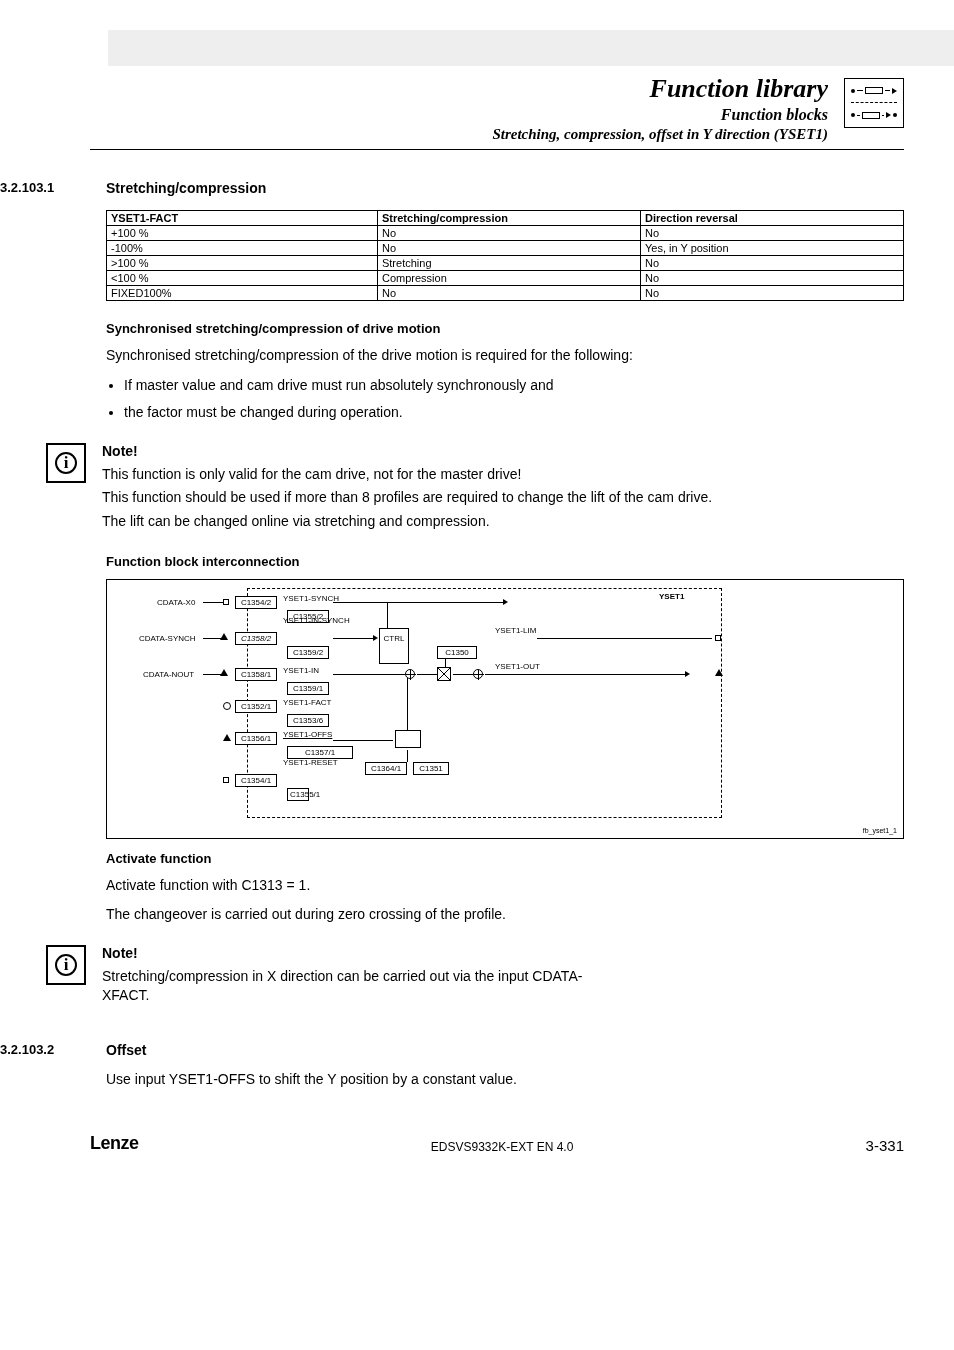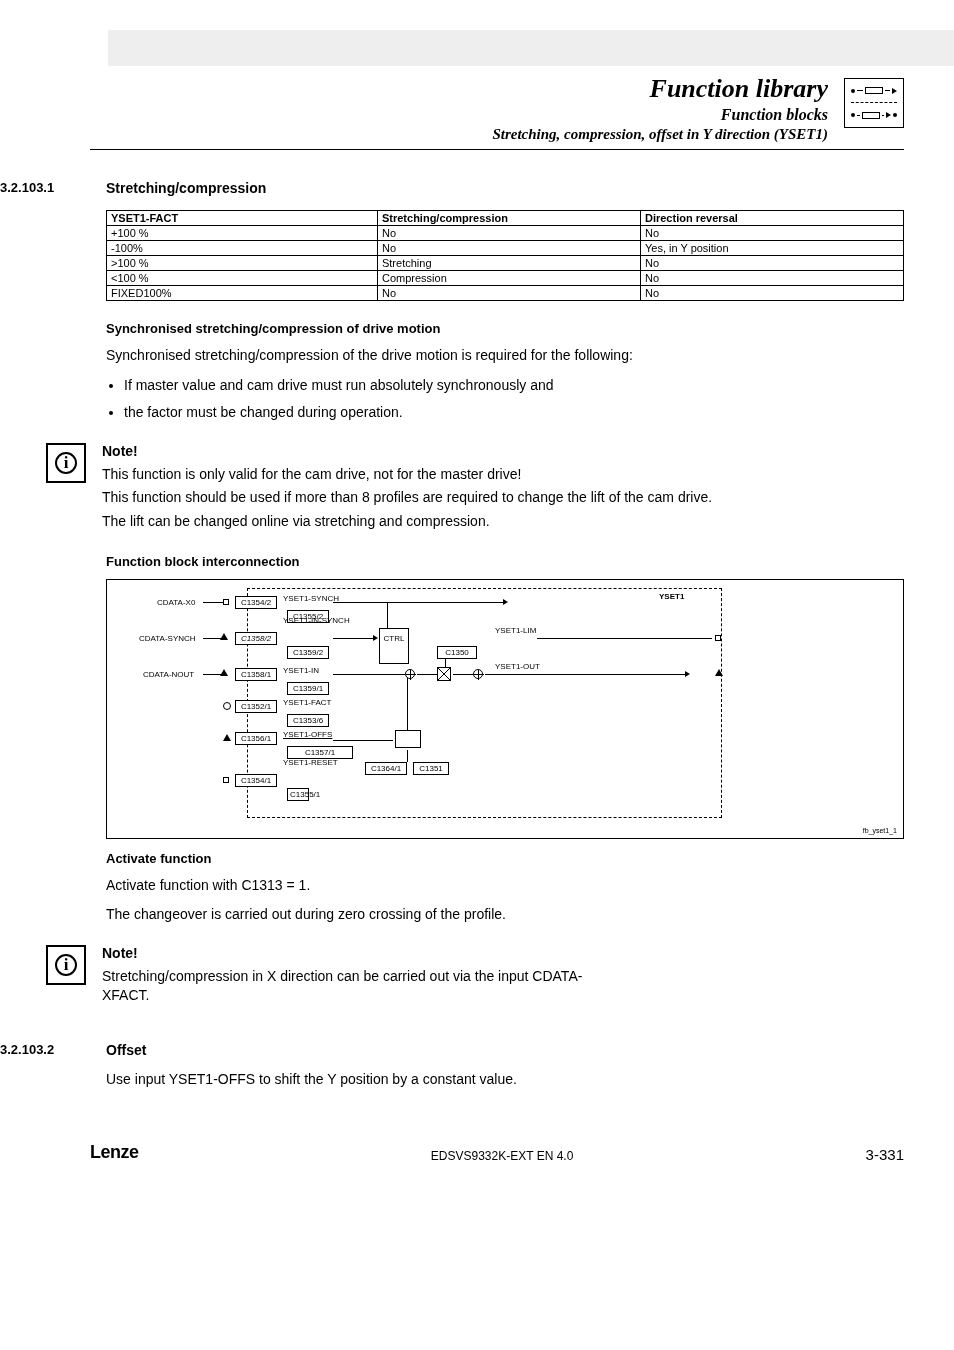--- a/index.html
+++ b/index.html
@@ -92,21 +92,21 @@
   .dg-circ { position:absolute; width:8px; height:8px; border:1px solid #000; border-radius:50%; background:#fff; }
   .dg-oplus { position:absolute; width:10px; height:10px; border:1px solid #000; border-radius:50%; background:#fff; }
   .dg-oplus::before { content:""; position:absolute; left:4px; top:0; width:0; height:10px; border-left:1px solid #000; }
   .dg-oplus::after { content:""; position:absolute; top:4px; left:0; height:0; width:10px; border-top:1px solid #000; }
   .dg-xbox { position:absolute; width:14px; height:14px; border:1px solid #000; background:#fff; }
   .dg-xbox::before { content:""; position:absolute; left:0; top:0; width:100%; height:100%;
     background: linear-gradient(to top right, transparent 46%, #000 46%, #000 54%, transparent 54%),
                 linear-gradient(to top left,  transparent 46%, #000 46%, #000 54%, transparent 54%); }
   .dg-off { position:absolute; width:26px; height:18px; border:1px solid #000; background:#fff; }
 
-  .footer { display:flex; justify-content:space-between; align-items:flex-end; margin-top:42px; font-size:12px;text-align:center; }
+  .footer { display:flex; justify-content:space-between; align-items:flex-end; margin-top:33px; font-size:12px;text-align:center; }
   .brand { font-weight:bold; font-size:18px; letter-spacing:-0.5px; }
   .pgnum { font-size:15px; }
 </style>
 </head>
 <body>
 
 <div class="page">
   <div class="topbar"></div>
 
   <div class="head">

